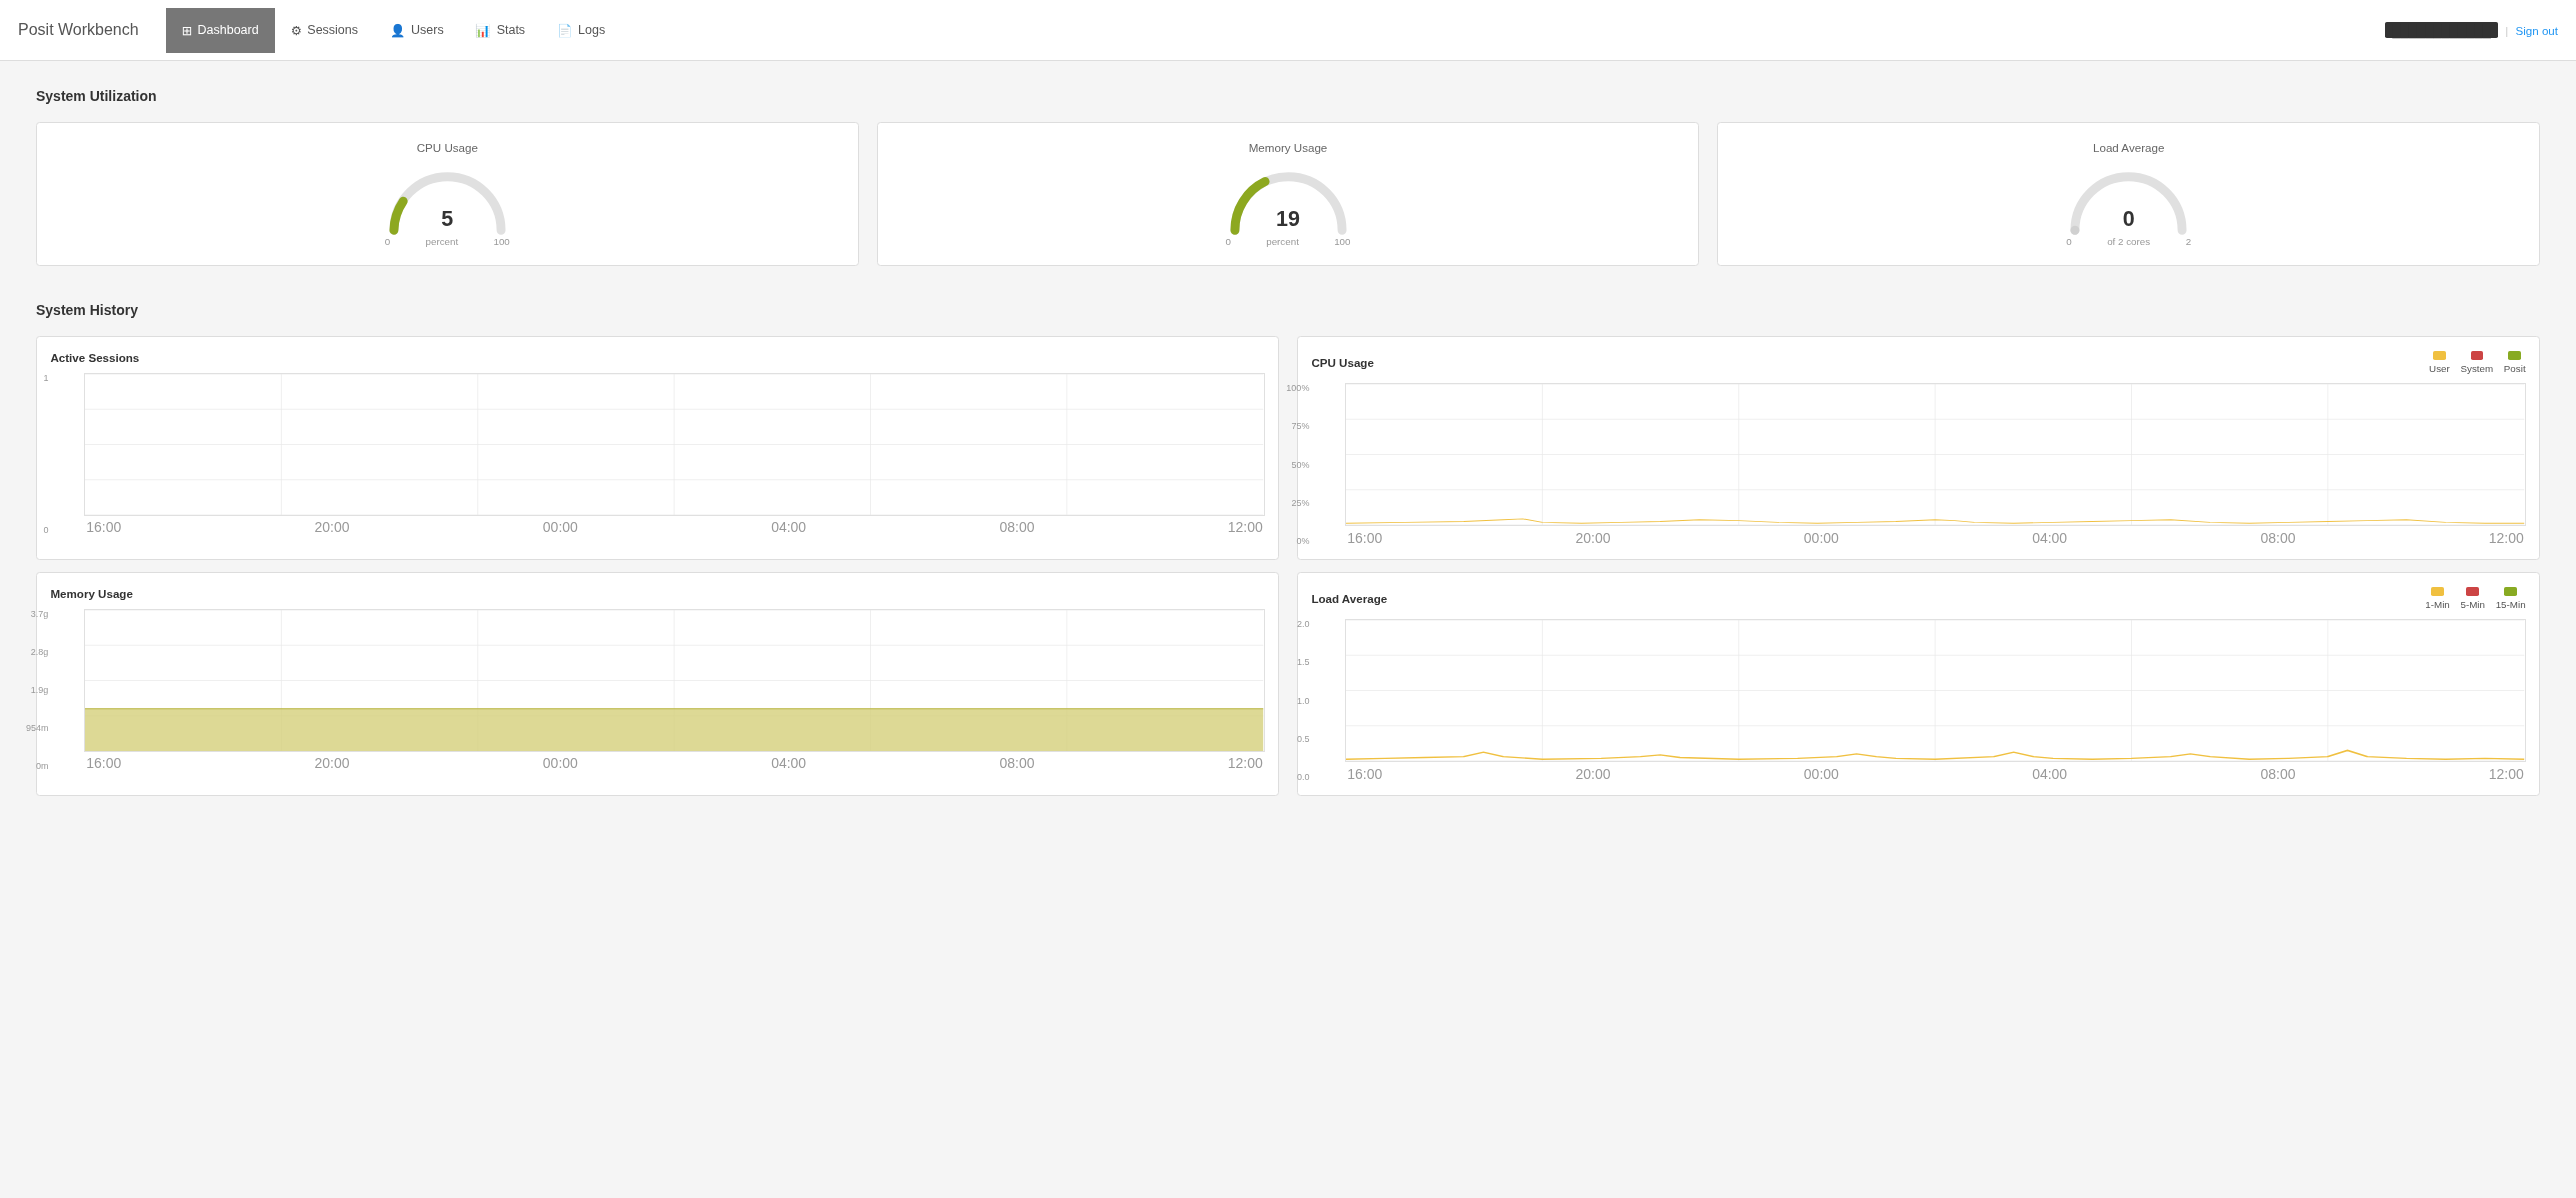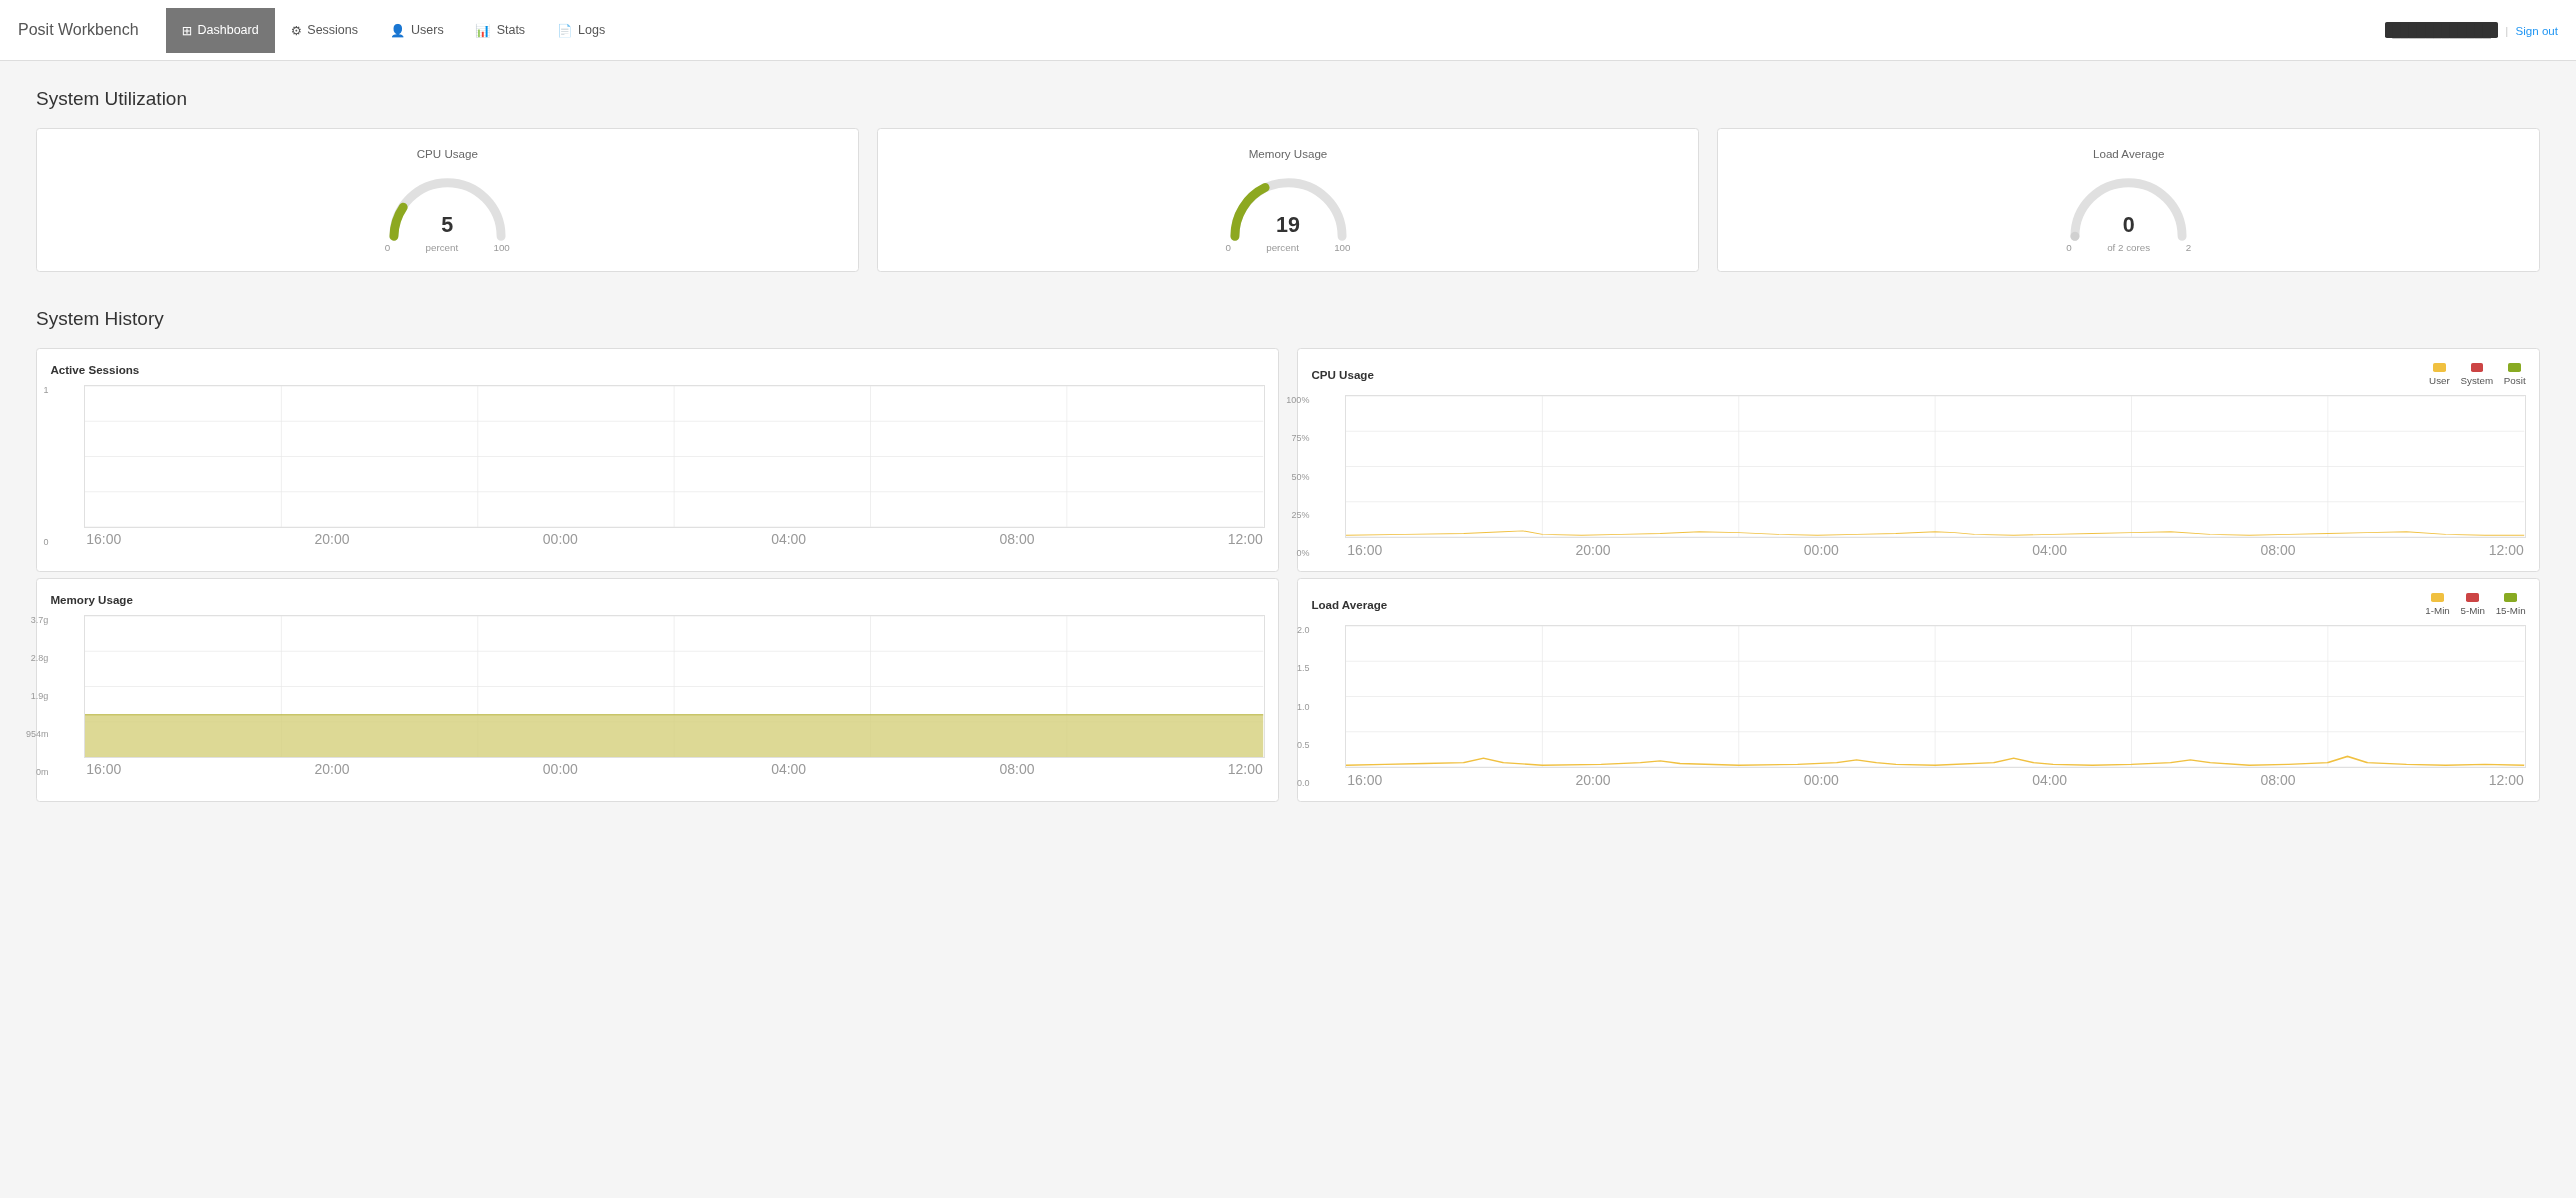--- a/index.html
+++ b/index.html
@@ -69,22 +69,22 @@
 
     
     .main-content {
       padding: 27px 36px;
       background: #f5f5f5;
       min-height: calc(100vh - 45px);
     }
 
     
     .section-title {
-      font-size: 19px;
-      font-weight: 400;
+      font-size: 14px;
+      font-weight: 700;
       color: #333;
       margin-bottom: 18px;
     }
 
     
     .util-cards {
       display: flex;
       gap: 18px;
       margin-bottom: 36px;
     }
@@ -129,21 +129,21 @@
       display: flex;
       justify-content: space-between;
       width: 125px;
       font-size: 9.8px;
       color: #999;
       margin-top: 1.8px;
     }
     .charts-row {
       display: flex;
       gap: 18px;
-      margin-bottom: 6px;
+      margin-bottom: 12px;
       border-radius: 30px;
     }
     .chart-card {
       background: #fff;
       border: 0.9px solid #ddd;
       border-radius: 3.6px;
       flex: 1;
       padding: 13.4px;
     }
     .chart-header {

